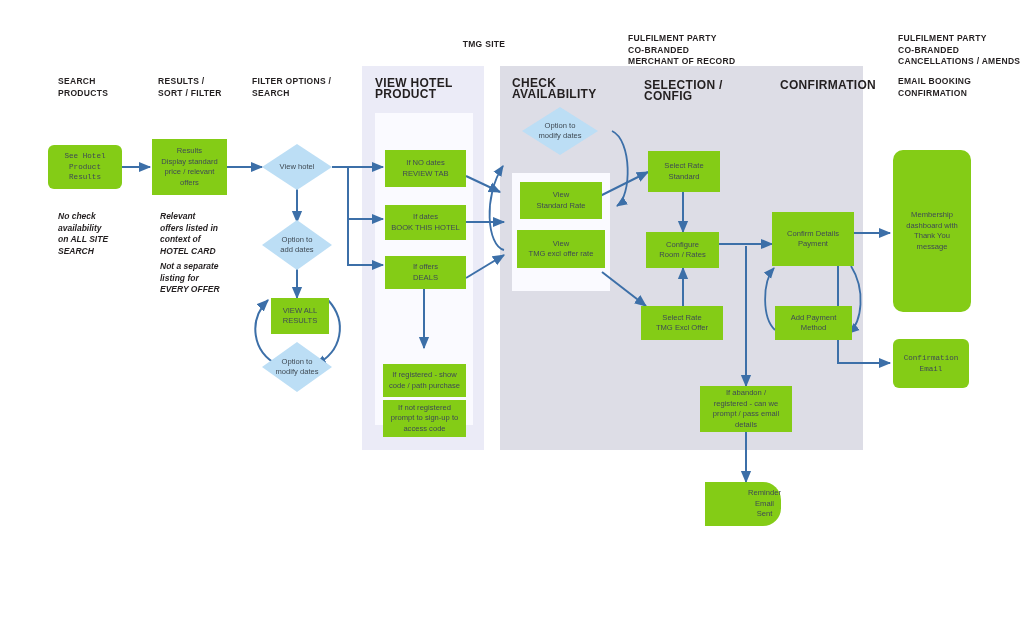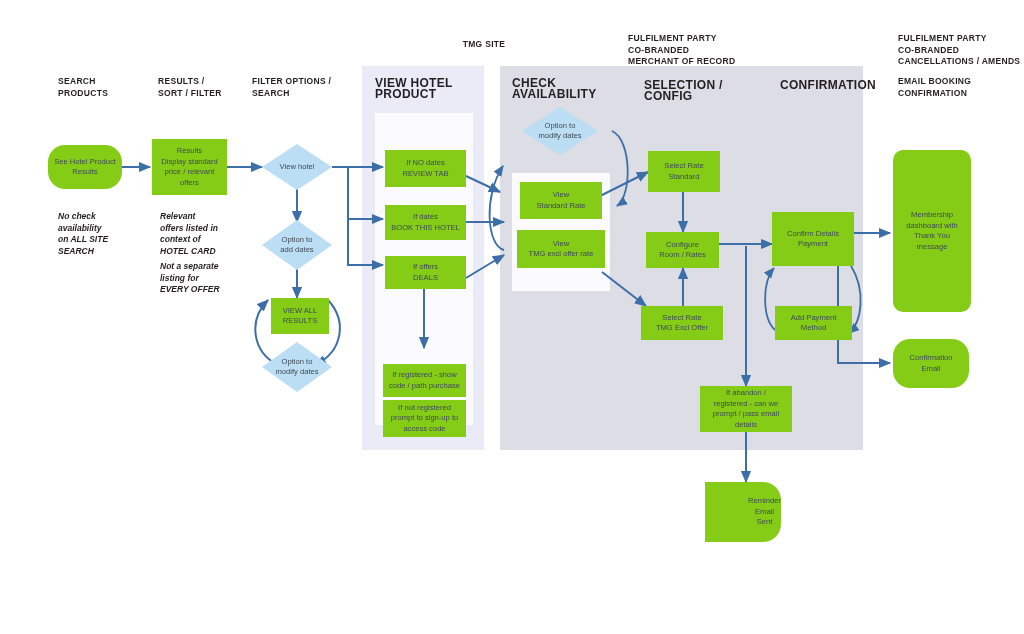--- a/index.html
+++ b/index.html
@@ -17,21 +17,21 @@
 
   .lane-title{position:absolute;font-size:12px;font-weight:bold;color:#231f20;
               letter-spacing:.3px;line-height:11px;}
 
   .note{position:absolute;font-size:8.5px;font-weight:bold;font-style:italic;
         color:#231f20;line-height:11.5px;white-space:pre-line;}
 
   .node{position:absolute;background:#84cc16;color:#3f4a54;font-size:7.6px;
         line-height:10.5px;display:flex;align-items:center;justify-content:center;
         text-align:center;white-space:pre-line;box-sizing:border-box;padding:2px;}
-  .node.rnd{border-radius:17px;}
+  .node.rnd{border-radius:6px;font-family:Liberation Mono, monospace;}
   .node.rnd-lg{border-radius:10px;}
   .node.doc{border-radius:0 18px 18px 0;}
 
   .diamond{position:absolute;}
   .diamond .dshape{position:absolute;inset:0;background:#bcdef5;
         clip-path:polygon(50% 0,100% 50%,50% 100%,0 50%);}
   .diamond .dlabel{position:absolute;inset:0;display:flex;align-items:center;
         justify-content:center;text-align:center;font-size:7.6px;line-height:10.5px;
         color:#3f4a54;white-space:pre-line;}
 
@@ -235,21 +235,21 @@
 Payment</div>
 
   <div class="node" style="left:775px;top:306px;width:77px;height:34px;">Add Payment
 Method</div>
 
   <div class="node" style="left:700px;top:386px;width:92px;height:46px;">If abandon /
 registered - can we
 prompt / pass email
 details</div>
 
-  <div class="node doc" style="left:705px;top:482px;width:76px;height:60px;padding-left:45px;">Reminder Email
+  <div class="node doc" style="left:705px;top:482px;width:76px;height:44px;padding-left:45px;">Reminder Email
 Sent</div>
 
   <div class="node rnd-lg" style="left:893px;top:150px;width:78px;height:162px;">Membership
 dashboard with
 Thank You
 message</div>
 
   <div class="node rnd" style="left:893px;top:339px;width:76px;height:49px;">Confirmation
 Email</div>
 

